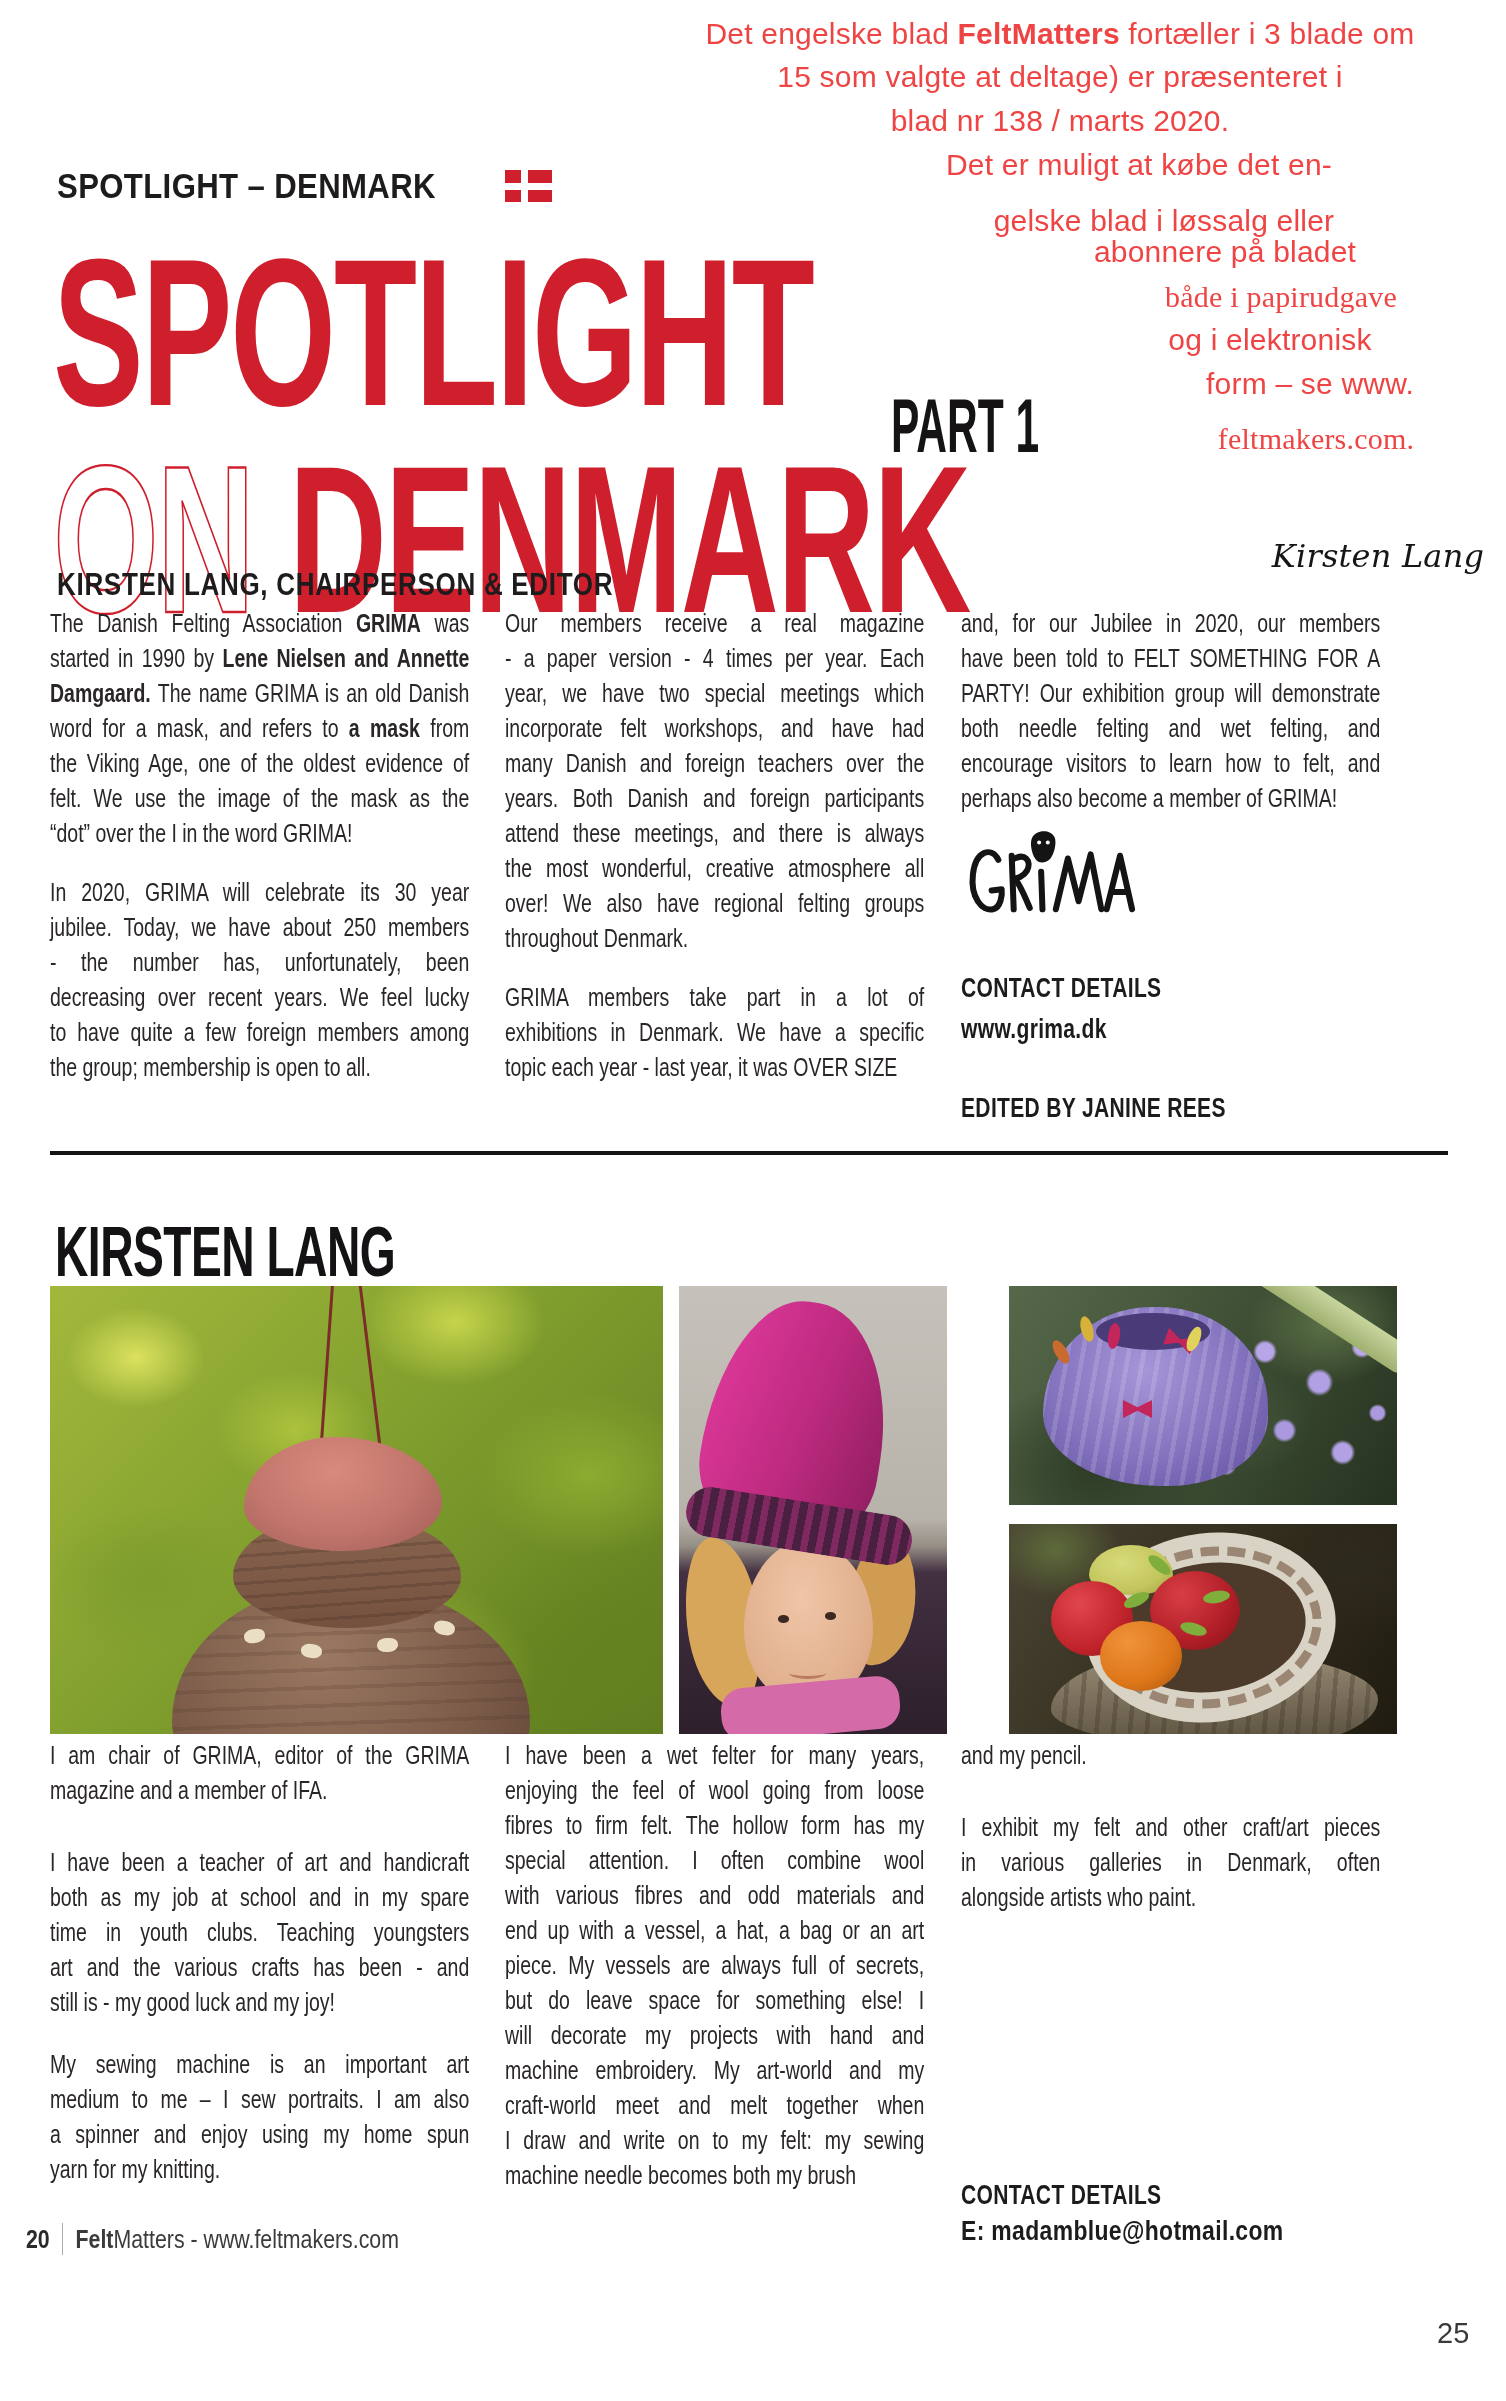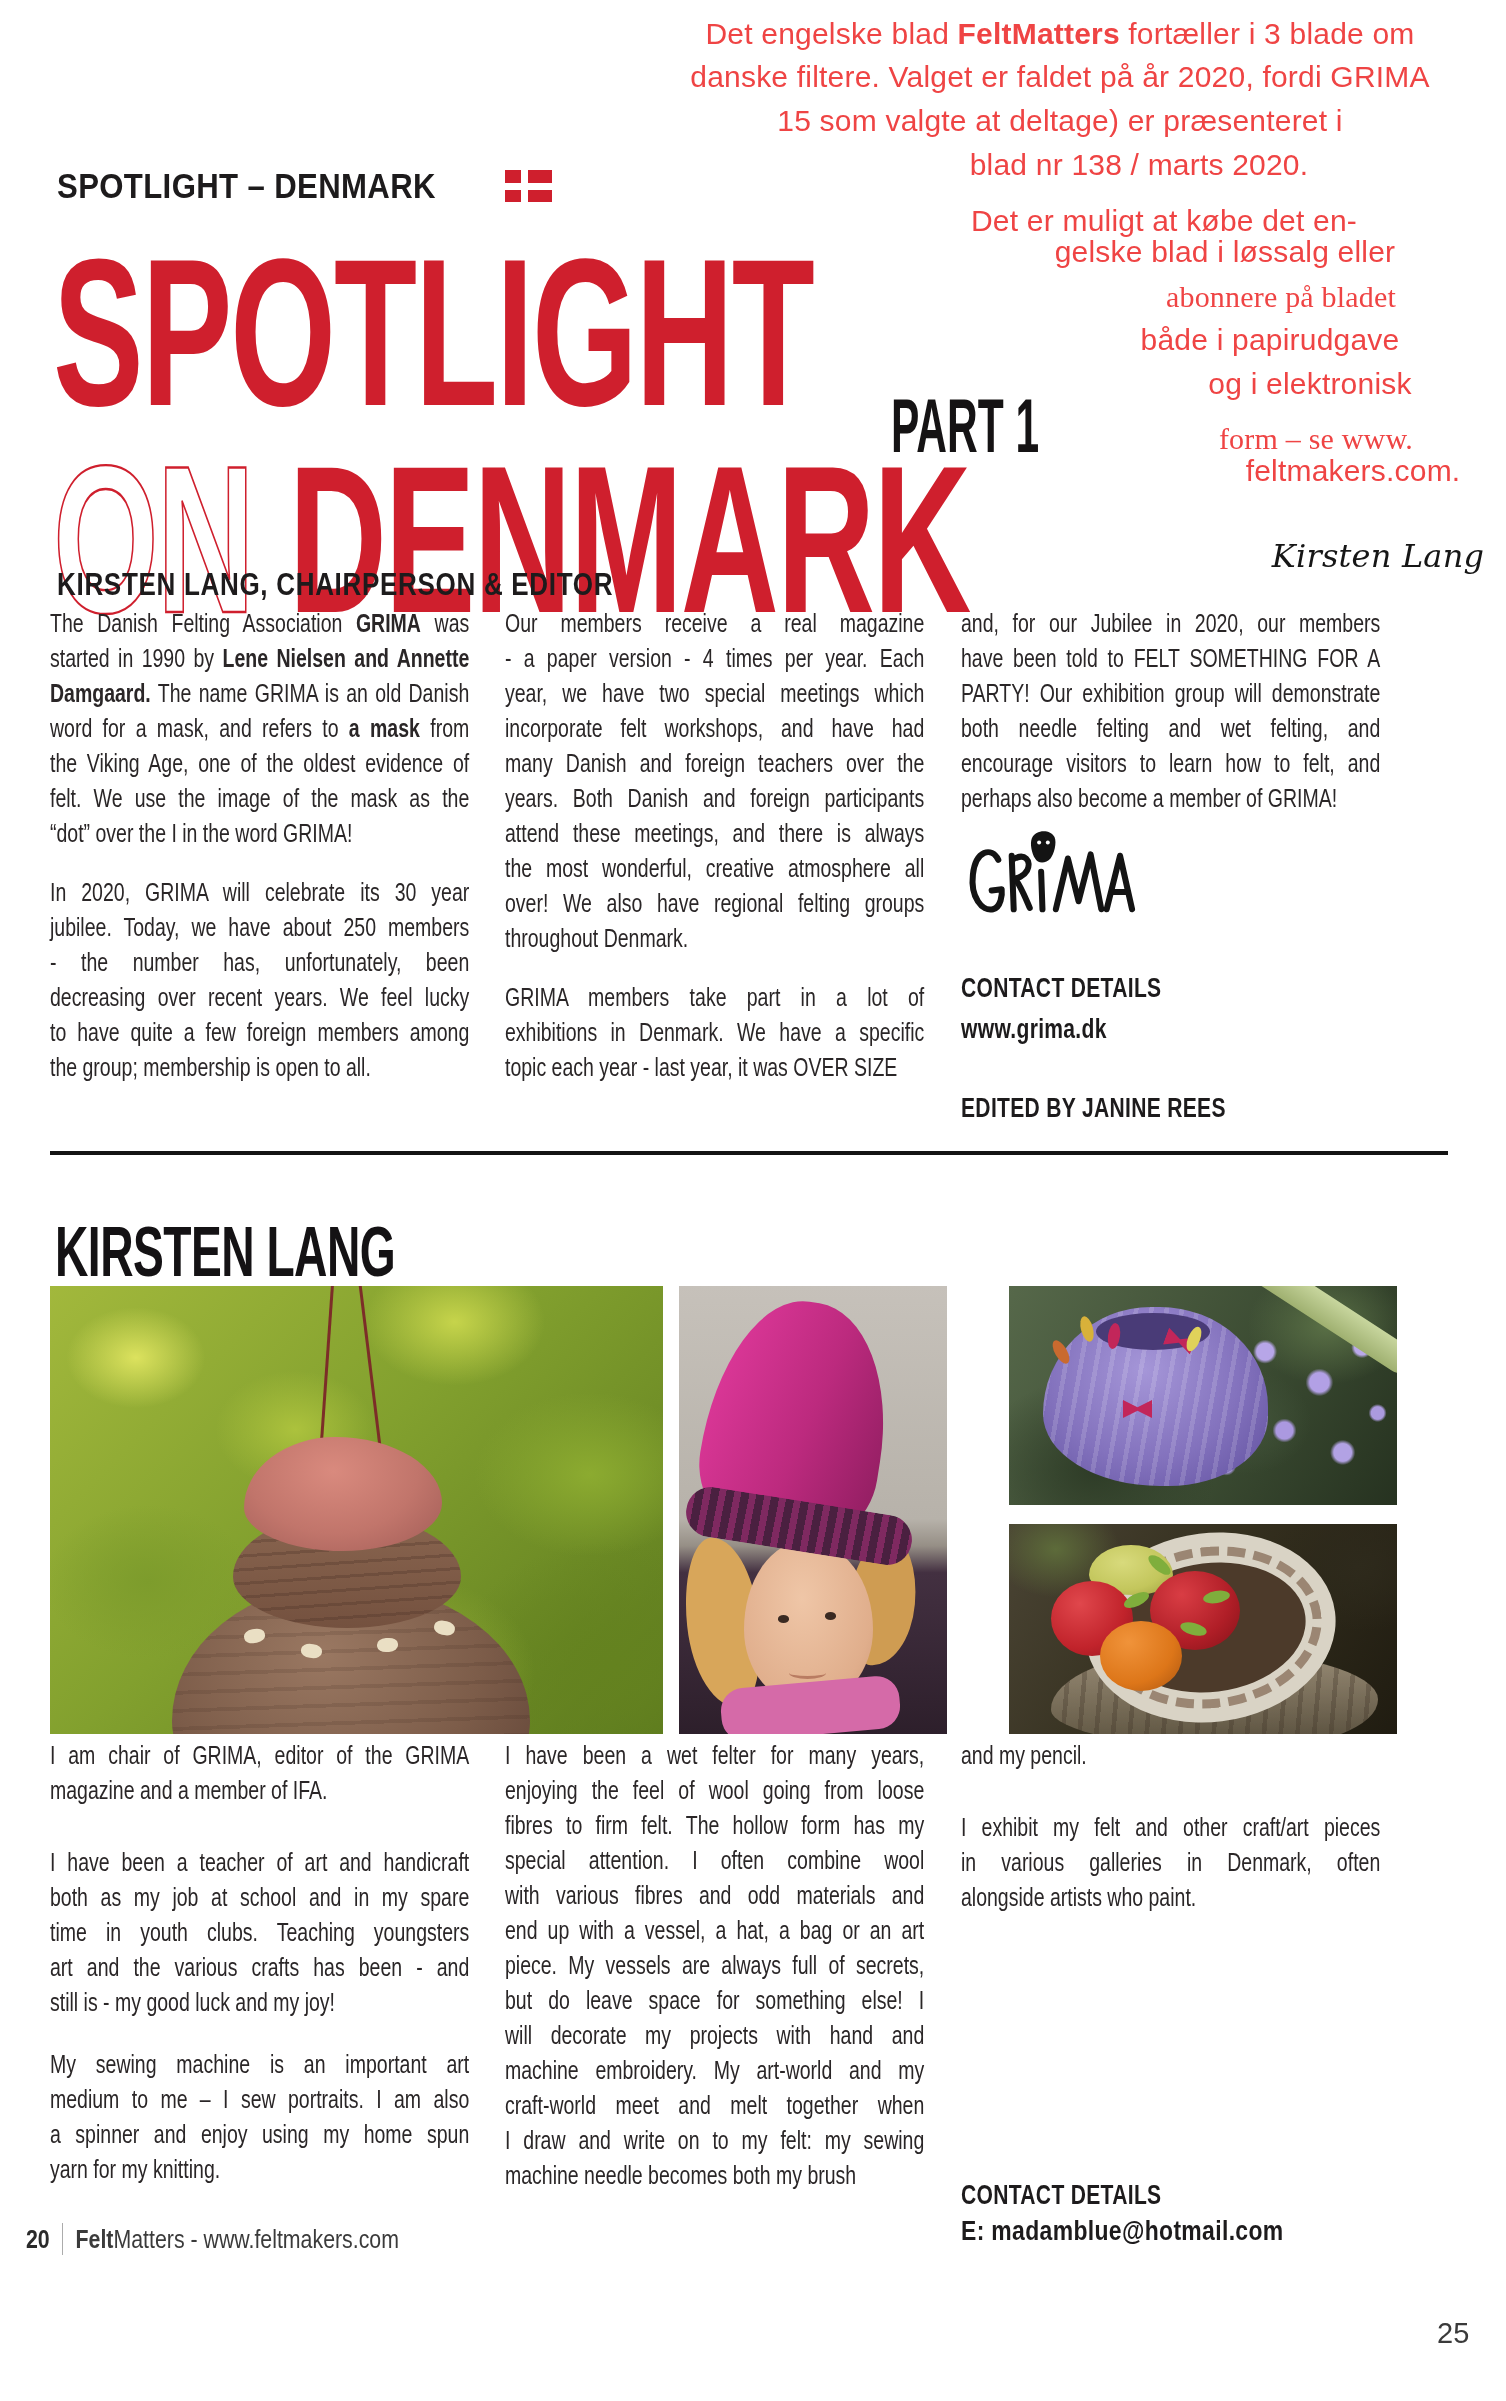--- a/index.html
+++ b/index.html
@@ -196,21 +196,20 @@
 </head>
 <body>
 
 <div id="page">
 
   <div class="toplabel">SPOTLIGHT – DENMARK</div>
   <div class="flag"></div>
 
   <div class="iline1"><span>Det engelske blad </span><span class="b">FeltMatters</span><span> fortæller i 3 blade om</span></div>
   <div class="introlines">
-      <div class="iline">danske filtere. Valget er faldet på år 2020, fordi GRIMA</div>
       <div class="iline">15 som valgte at deltage) er præsenteret i</div>
       <div class="iline">blad nr 138 / marts 2020.</div>
       <div class="iline">Det er muligt at købe det en-</div>
       <div class="iline">gelske blad i løssalg eller</div>
       <div class="iline">abonnere på bladet</div>
       <div class="iline">både i papirudgave</div>
       <div class="iline">og i elektronisk</div>
       <div class="iline">form – se www.</div>
       <div class="iline">feltmakers.com.</div>
     </div>

